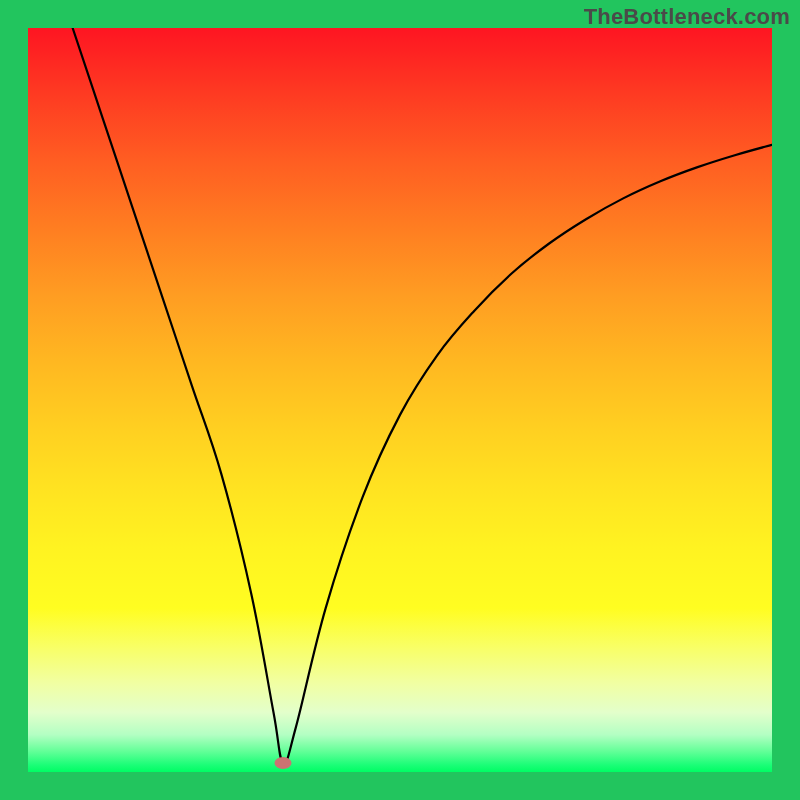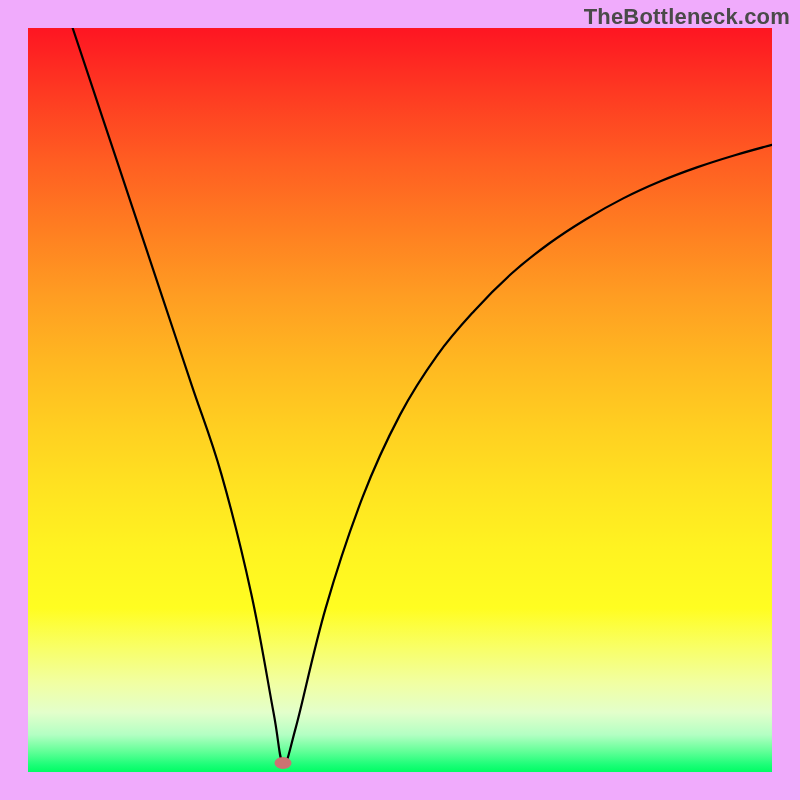--- a/index.html
+++ b/index.html
@@ -3,21 +3,21 @@
 <meta charset="utf-8">
 <style>
   * { margin: 0; padding: 0; box-sizing: border-box; }
   html, body { width: 800px; height: 800px; overflow: hidden; }
   body { background: #000; font-family: Arial, Helvetica, sans-serif; }
 
   .frame {
     position: relative;
     width: 800px;
     height: 800px;
-    background: #f0abfc;
+    background: #22c55e;
     padding-left: 26px;
   }
 
   .watermark {
     position: absolute;
     top: 4px;
     right: 10px;
     color: #4a4a49;
     font-size: 22px;
     font-weight: bold;

